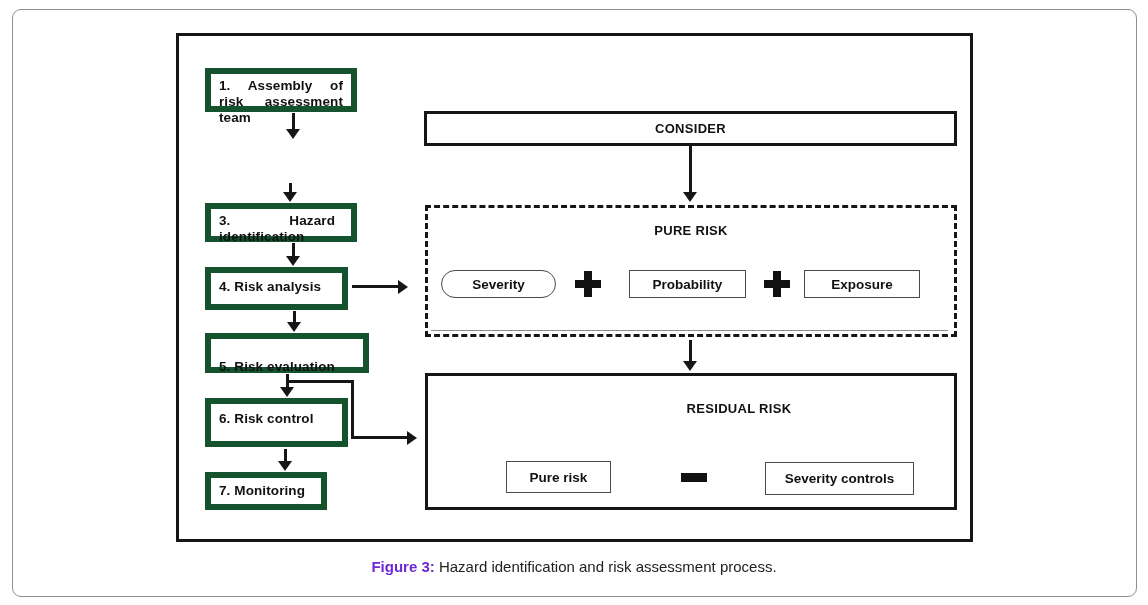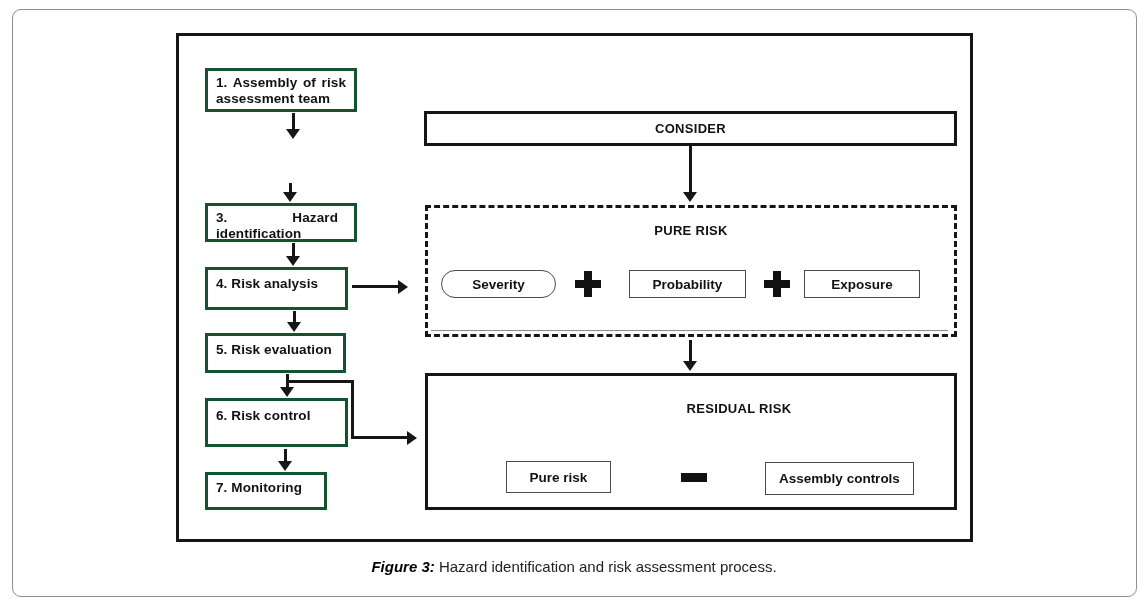--- a/index.html
+++ b/index.html
@@ -4,21 +4,21 @@
 <style>
   html,body{margin:0;padding:0;background:#ffffff;}
   .stage{position:relative;width:1148px;height:605px;background:#fff;overflow:hidden;
          font-family:"Liberation Sans",sans-serif;color:#111;}
   .panel{position:absolute;left:12px;top:9px;width:1123px;height:586px;
          border:1px solid #8f8f8f;border-radius:9px;background:#fff;}
   .figure{position:absolute;left:176px;top:33px;width:797px;height:509px;
           border:3px solid #161616;background:#fff;box-sizing:border-box;}
 
   
-  .stepbox{position:absolute;box-sizing:border-box;border:3px solid #14532d;background:#fff;
+  .stepbox{position:absolute;box-sizing:border-box;border:6px solid #14532d;background:#fff;
            font-weight:bold;font-size:13.5px;line-height:16px;padding:4px 8px;
            text-align:justify;letter-spacing:.1px;}
 
   
   .bigbox{position:absolute;box-sizing:border-box;border:3px solid #161616;background:#fff;}
   .dashedbox{position:absolute;box-sizing:border-box;border:3px dashed #161616;background:#fff;}
   .bigtitle{font-weight:bold;font-size:13px;text-align:center;letter-spacing:.3px;}
 
   
   .thinbox{position:absolute;box-sizing:border-box;border:1.5px solid #4a4a4a;background:#fff;
@@ -35,34 +35,34 @@
   
   .plus{position:absolute;width:26px;height:26px;}
   .plus::before{content:"";position:absolute;left:0;top:9px;width:26px;height:8px;background:#111;}
   .plus::after{content:"";position:absolute;left:9px;top:0;width:8px;height:26px;background:#111;}
   .minus{position:absolute;width:26px;height:9px;background:#111;}
 
   .grayline{position:absolute;height:1px;background:#8e8e8e;}
 
   .caption{position:absolute;left:0;top:558px;width:1148px;text-align:center;
            font-size:15px;color:#222;}
-  .caption b{font-weight:bold;color:#000000;font-style:italic;}
+  .caption b{font-weight:bold;color:#6d28d9;}
 </style>
 </head>
 <body>
 
 <div class="stage">
 
   <div class="panel"></div>
   <div class="figure"></div>
 
   <div class="stepbox" style="left:205px;top:68px;width:152px;height:44px;">1. Assembly of risk assessment team</div>
   <div class="stepbox" style="left:205px;top:203px;width:152px;height:39px;padding-right:16px;">3. Hazard identification</div>
   <div class="stepbox" style="left:205px;top:267px;width:143px;height:43px;padding-top:6px;">4. Risk analysis</div>
-  <div class="stepbox" style="left:205px;top:333px;width:141px;height:40px;padding-top:6px;">5. Risk evaluation</div>
+  <div class="stepbox" style="left:205px;top:333px;width:164px;height:40px;padding-top:20px;">5. Risk evaluation</div>
   <div class="stepbox" style="left:205px;top:398px;width:143px;height:49px;padding-top:7px;">6. Risk control</div>
   <div class="stepbox" style="left:205px;top:472px;width:122px;height:38px;padding-top:5px;">7. Monitoring</div>
 
   <div>
     <div class="vshaft" style="left:292px;top:113px;height:18px;"></div>
     <div class="head-down" style="left:286px;top:129px;"></div>
   </div>
   <div>
     <div class="vshaft" style="left:289px;top:183px;height:11px;"></div>
     <div class="head-down" style="left:283px;top:192px;"></div>
@@ -118,19 +118,19 @@
   <div>
     <div class="vshaft" style="left:689px;top:340px;height:23px;"></div>
     <div class="head-down" style="left:683px;top:361px;"></div>
   </div>
 
   <div class="bigbox" style="left:425px;top:373px;width:532px;height:137px;"></div>
   <div class="bigtitle" style="position:absolute;left:425px;top:401px;width:532px;padding-left:48px;">RESIDUAL RISK</div>
 
   <div class="thinbox" style="left:506px;top:461px;width:105px;height:32px;">Pure risk</div>
   <div class="minus" style="left:681px;top:473px;"></div>
-  <div class="thinbox" style="left:765px;top:462px;width:149px;height:33px;">Assembly controls</div>
+  <div class="thinbox" style="left:765px;top:462px;width:149px;height:33px;">Severity controls</div>
 
   <div class="caption">
     <b>Figure 3:</b><span> </span><span>Hazard identification and risk assessment process.</span>
   </div>
 
 </div>
 
 </body></html>

